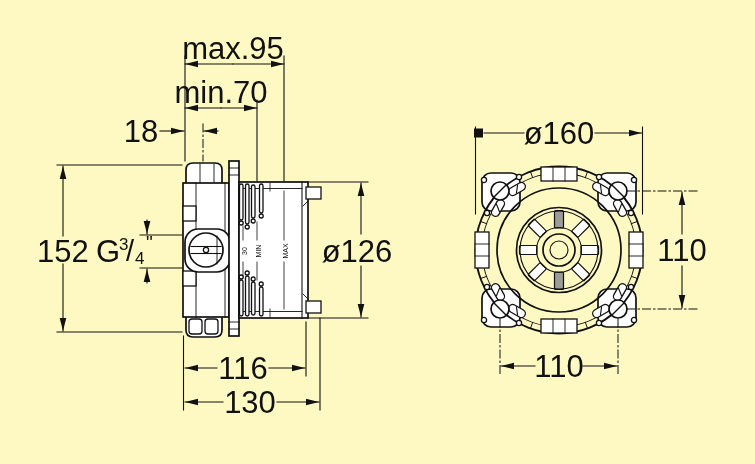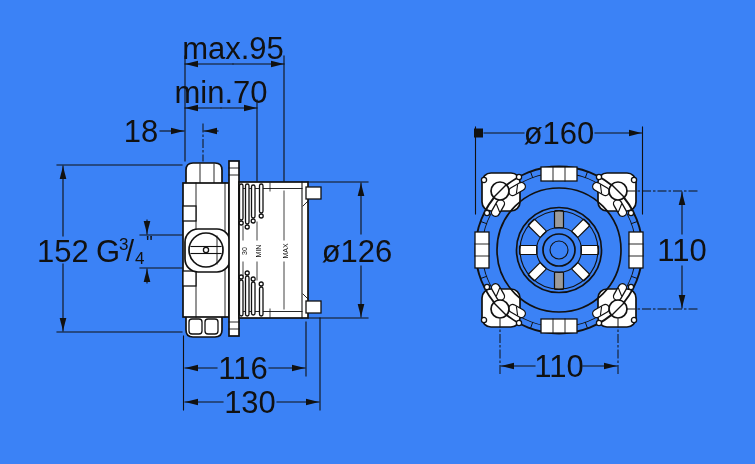--- a/index.html
+++ b/index.html
@@ -1,16 +1,16 @@
 <!DOCTYPE html>
 <html><head>
 <meta charset="utf-8">
 <style>
   html,body{margin:0;padding:0;background:#ffffff;}
-  .stage{position:relative;width:755px;height:464px;background:#3b82f6;overflow:hidden;
+  .stage{position:relative;width:755px;height:464px;background:#fef9c3;overflow:hidden;
          font-family:"Liberation Sans", sans-serif;}
   svg{position:absolute;inset:0;}
   .ln{stroke:#111;fill:none;stroke-linecap:square;}
   .part{stroke-width:1.7;fill:#fff;stroke:#111;}
   .part2{stroke-width:1.3;fill:#fff;stroke:#111;}
   .thin{stroke-width:0.9;}
   .med{stroke-width:1.1;}
   .dim{stroke-width:1.1;}
   .cl{stroke-width:1;stroke-dasharray:8 3 1.5 3;}
   .dimtxt{font-size:31px;fill:#111;text-anchor:middle;}

